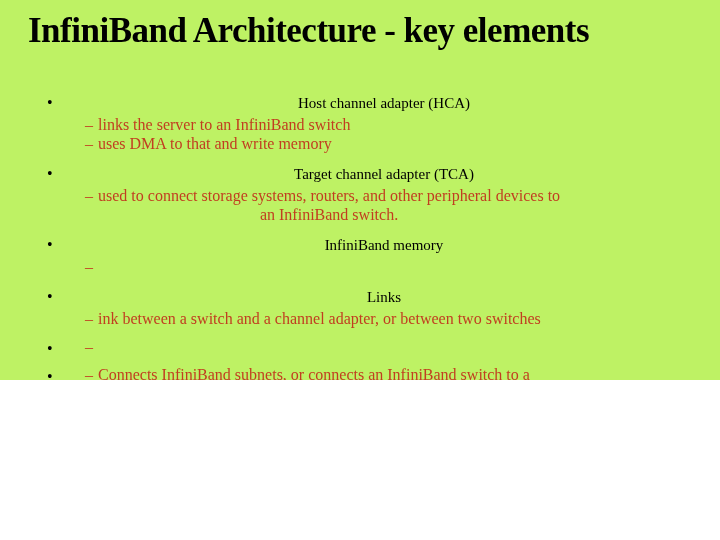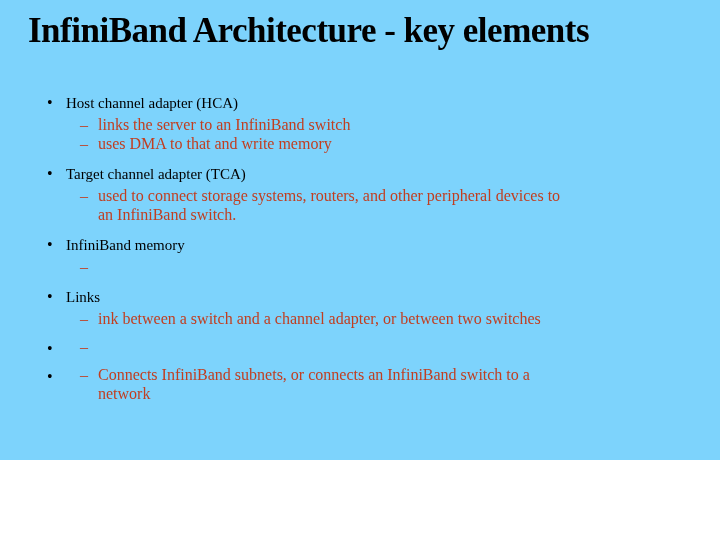--- a/index.html
+++ b/index.html
@@ -3,24 +3,25 @@
 <meta charset="utf-8">
 <style>
   html, body {
     margin: 0;
     padding: 0;
     background: #ffffff;
   }
   .slide {
     position: relative;
     width: 720px;
-    height: 460px;
-    background: #7dd3fc;
+    height: 380px;
+    background: #bef264;
     font-family: "Liberation Serif", serif;
     overflow: hidden;
+    text-align: center;
   }
   .slide-title {
     position: absolute;
     left: 28px;
     top: 10px;
     margin: 0;
     font-size: 35px;
     line-height: 42px;
     font-weight: bold;
     color: #000000;

